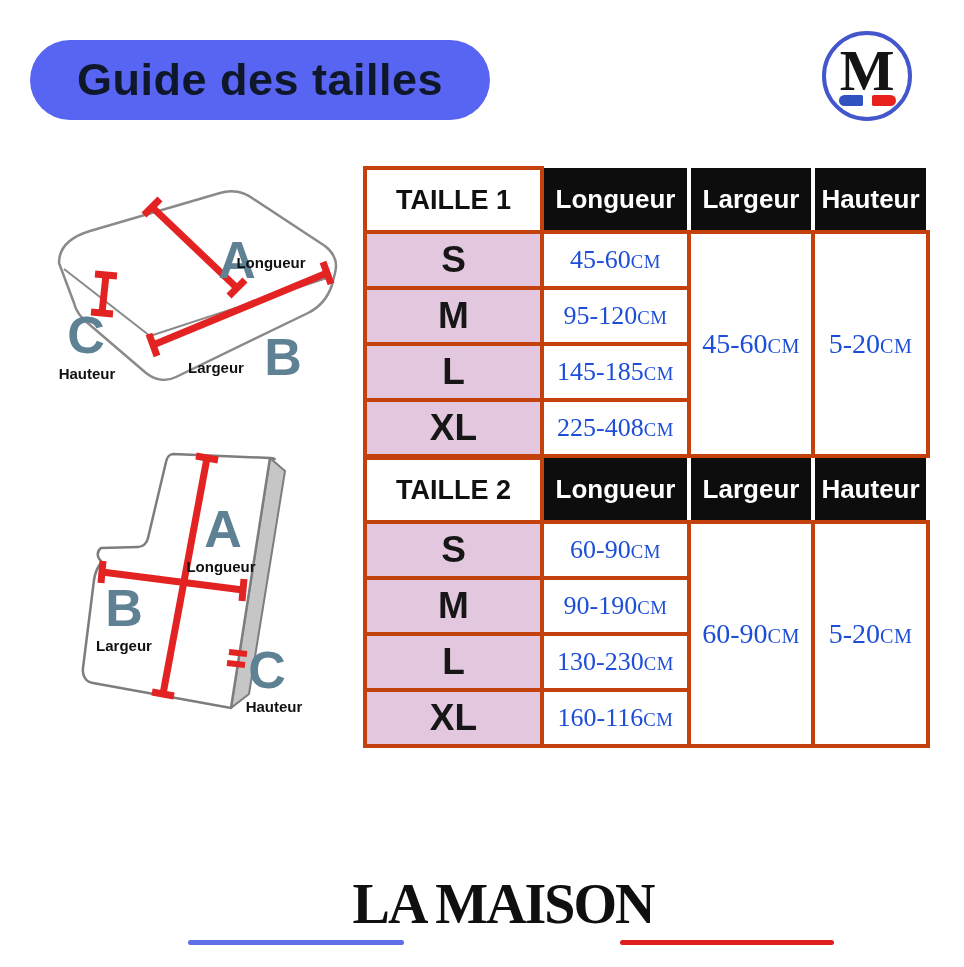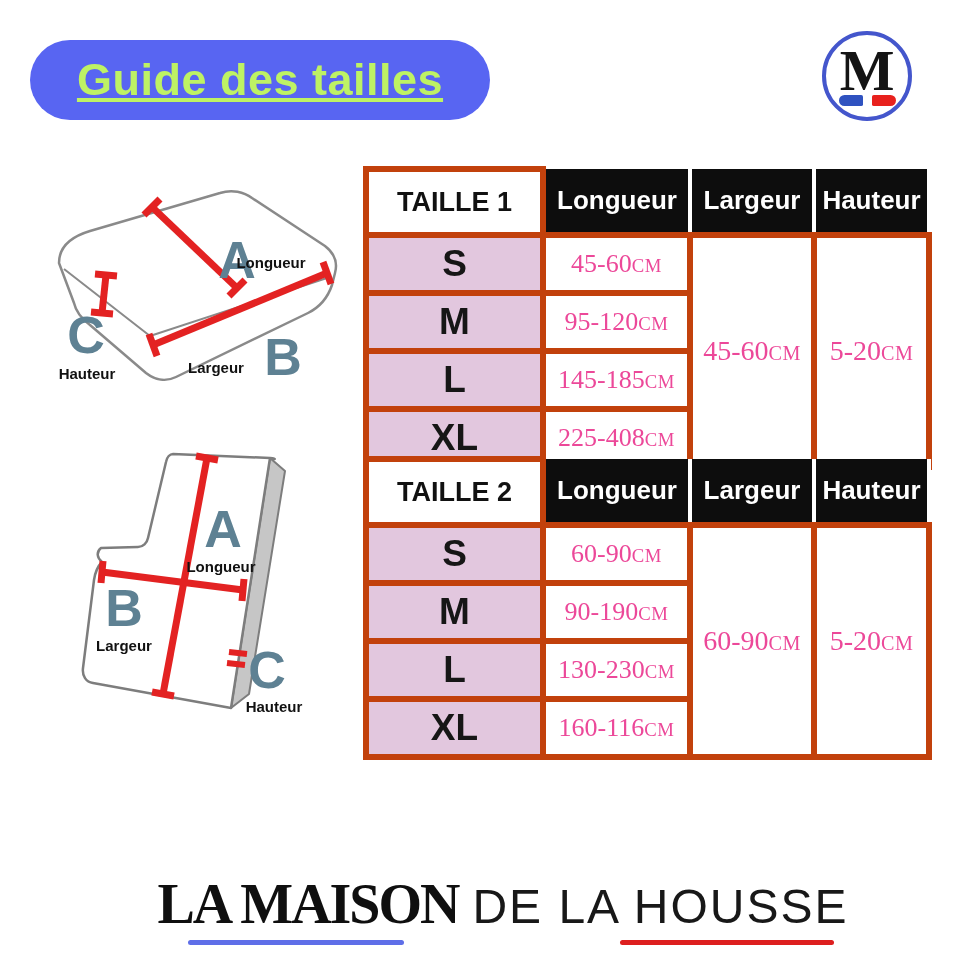--- a/index.html
+++ b/index.html
@@ -2,42 +2,42 @@
 <html><head>
 <meta charset="utf-8">
 <style>
   html,body{margin:0;padding:0;background:#ffffff;}
   #stage{position:relative;width:964px;height:967px;background:#ffffff;overflow:hidden;
          font-family:"Liberation Sans",sans-serif;}
 
   
   .title-pill{position:absolute;left:30px;top:40px;width:460px;height:80px;border-radius:42px;
               background:#5865f2;display:flex;align-items:center;justify-content:center;}
-  .title-pill span{color:#bef264;font-size:45px;font-weight:700;letter-spacing:.5px;text-decoration:underline;}
+  .title-pill span{color:#0f172a;font-size:45px;font-weight:700;letter-spacing:.5px;}
 
   
   .logo{position:absolute;left:822px;top:31px;width:82px;height:82px;border-radius:50%;
         border:4px solid #4456cc;background:#ffffff;}
   .logo .m{position:absolute;left:0;right:0;top:2px;text-align:center;
            font-family:"Liberation Serif",serif;font-weight:700;font-size:58px;color:#141414;}
   .logo .flag-blue{position:absolute;left:13px;top:60px;width:24px;height:11px;background:#2f52c0;
                    border-radius:6px 2px 2px 6px;}
   .logo .flag-red{position:absolute;left:46px;top:60px;width:24px;height:11px;background:#e8211d;
                   border-radius:2px 6px 6px 2px;}
 
   
   .size-table{position:absolute;left:363px;border-collapse:collapse;table-layout:fixed;width:563px;}
-  .size-table td,.size-table th{border:6px solid #c2410c;padding:0;text-align:center;vertical-align:middle;}
+  .size-table td,.size-table th{border:4px solid #c2410c;padding:0;text-align:center;vertical-align:middle;}
   .size-table th.t-name{background:#ffffff;color:#111;font-size:27px;font-weight:700;height:60px;width:177px;}
   .size-table th.t-black{background:#0d0d0d;color:#ffffff;font-size:26px;font-weight:700;height:60px;
                          border-left:4px solid #ffffff;border-right:4px solid #ffffff;border-top:none;}
   .size-table col.c1{width:177px}.size-table col.c2{width:147px}
   .size-table col.c3{width:124px}.size-table col.c4{width:115px}
   .size-table td.sz{background:#e2c7de;color:#161616;font-size:37px;font-weight:700;height:52px;}
-  .serifval{font-family:"Liberation Serif",serif;color:#ec4899;font-size:26px;}
+  .serifval{font-family:"Liberation Serif",serif;color:#1d4ed8;font-size:26px;}
   .merged .serifval{font-size:28px;}
   .unit{font-size:.72em;letter-spacing:.5px;}
   td.val,td.merged{background:#ffffff;}
 
   
   .diag{position:absolute;}
   .abc{font-family:"Liberation Sans",sans-serif;font-weight:700;fill:#5e8193;font-size:52px;}
   .dlabel{font-family:"Liberation Sans",sans-serif;font-weight:700;fill:#111111;font-size:15px;}
 
   
@@ -194,18 +194,17 @@
     </tr>
     <tr>
       <td class="sz">XL</td>
       <td class="val"><span class="serifval"><span>160-116</span><span class="unit">CM</span></span></td>
     </tr>
   </tbody>
     </table>
 
   <div class="footer">
     <span class="brand-bold">LA MAISON</span>
-    <span class="brand-light">DE LA HOUSSE</span>
   </div>
   <div class="u-blue"></div>
   <div class="u-red"></div>
 
 </div>
 
 </body></html>

